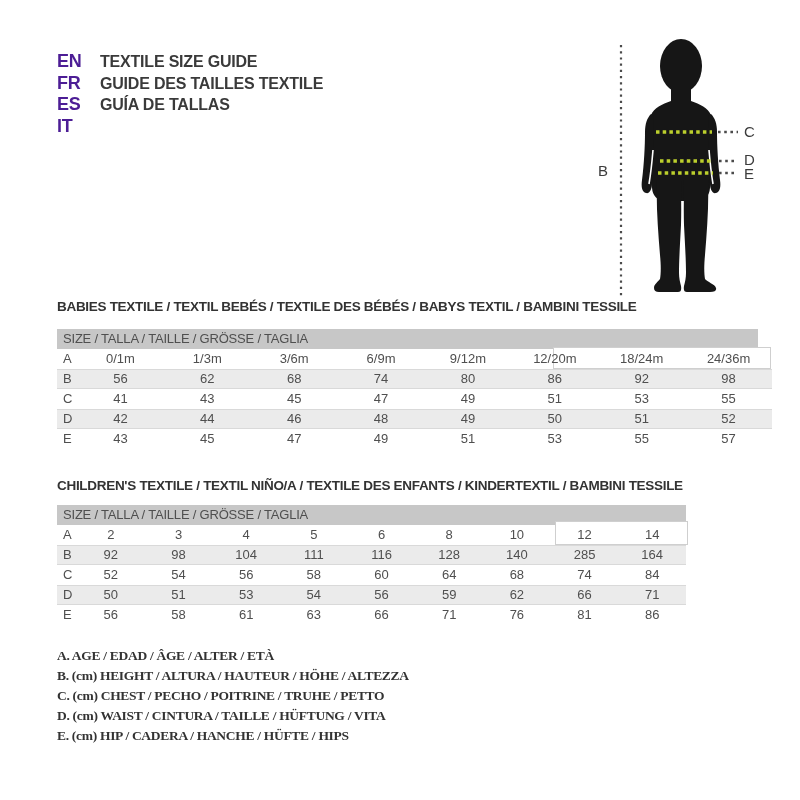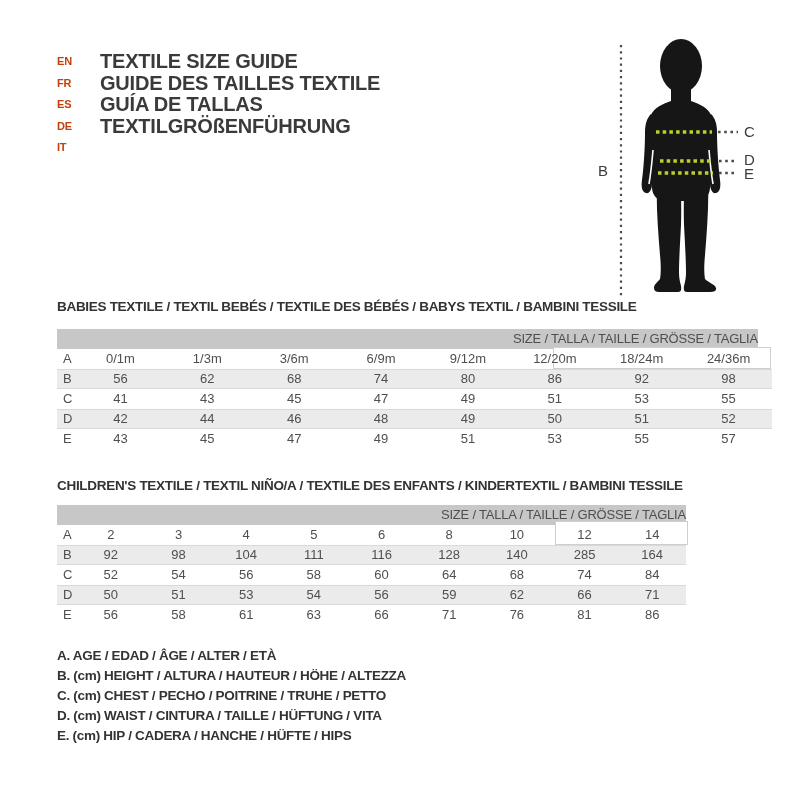--- a/index.html
+++ b/index.html
@@ -3,70 +3,66 @@
 <meta charset="utf-8">
 <style>
   html,body{margin:0;padding:0;background:#fff;}
   .canvas{
     position:relative;width:800px;height:800px;background:#ffffff;overflow:hidden;
     font-family:"Liberation Sans","DejaVu Sans",sans-serif;color:#383838;
   }
   
   .lang-block{position:absolute;left:57px;top:51px;}
   .lang-row{display:flex;height:21.5px;line-height:21.5px;}
-  .lang-code{width:43px;font-size:11px;font-weight:bold;letter-spacing:-0.2px;color:#c2410c;}
-  .lang-label{font-size:20px;font-weight:bold;letter-spacing:-0.2px;color:#3a3a3a;white-space:nowrap;}
+  .lang-code{width:43px;font-size:18px;font-weight:bold;letter-spacing:-0.2px;color:#4c1d95;}
+  .lang-label{font-size:16px;font-weight:bold;letter-spacing:-0.2px;color:#3a3a3a;white-space:nowrap;}
   
   .figure{position:absolute;left:585px;top:28px;}
   
   .section-title{position:absolute;left:57px;font-size:13.5px;font-weight:bold;letter-spacing:-0.3px;color:#333;white-space:nowrap;}
   .babies-title{top:299px;}
   .children-title{top:478px;}
   
   .size-bar{position:absolute;left:57px;height:20px;line-height:20px;background:#c7c7c7;
-    font-size:13px;color:#4f4f4f;padding-left:6px;box-sizing:border-box;letter-spacing:-0.2px;text-align:right;}
+    font-size:13px;color:#4f4f4f;padding-left:6px;box-sizing:border-box;letter-spacing:-0.2px;}
   .babies-bar{top:329px;width:701px;}
   .children-bar{top:505px;width:629px;}
   
   .overlay-box{position:absolute;background:#ffffff;border:1px solid #cfcfcf;box-sizing:border-box;}
   .babies-box{left:553px;top:347px;width:218px;height:22px;}
   .children-box{left:555px;top:521px;width:133px;height:24px;}
   
   .table{position:absolute;left:57px;}
   .babies-table{top:349px;width:715px;}
   .children-table{top:525px;width:629px;}
   .trow{display:flex;height:20px;line-height:20px;font-size:13px;color:#4f4f4f;}
   .trow.stripe{background:#ebebeb;box-shadow:inset 0 1px 0 #d9d9d9, inset 0 -1px 0 #d9d9d9;}
   .tlabel{width:20px;padding-left:6px;box-sizing:border-box;}
   .tcell{flex:1;text-align:center;}
   
-  .legend{position:absolute;left:57px;top:646px;}
+  .legend{position:absolute;left:57px;top:646px;font-family:Liberation Serif, serif;}
   .legend-line{height:20px;line-height:20px;font-size:13.5px;font-weight:bold;letter-spacing:-0.3px;color:#333;white-space:nowrap;}
 </style>
 </head>
 <body>
 
 <div class="canvas">
 
   <div class="lang-block">
       <div class="lang-row">
         <span class="lang-code">EN</span>
         <span class="lang-label">TEXTILE SIZE GUIDE</span>
       </div>
       <div class="lang-row">
         <span class="lang-code">FR</span>
         <span class="lang-label">GUIDE DES TAILLES TEXTILE</span>
       </div>
       <div class="lang-row">
         <span class="lang-code">ES</span>
         <span class="lang-label">GUÍA DE TALLAS</span>
-      </div>
-      <div class="lang-row">
-        <span class="lang-code">DE</span>
-        <span class="lang-label">TEXTILGRÖßENFÜHRUNG</span>
       </div>
       <div class="lang-row">
         <span class="lang-code">IT</span>
       </div>
     </div>
 
   <svg class="figure" width="190" height="280" viewBox="0 0 190 280">
     <g transform="translate(35,2)">
 
       <line x1="1" y1="15" x2="1" y2="266" stroke="#4b4b4b" stroke-width="2.2" stroke-dasharray="2.2 4"></line>

